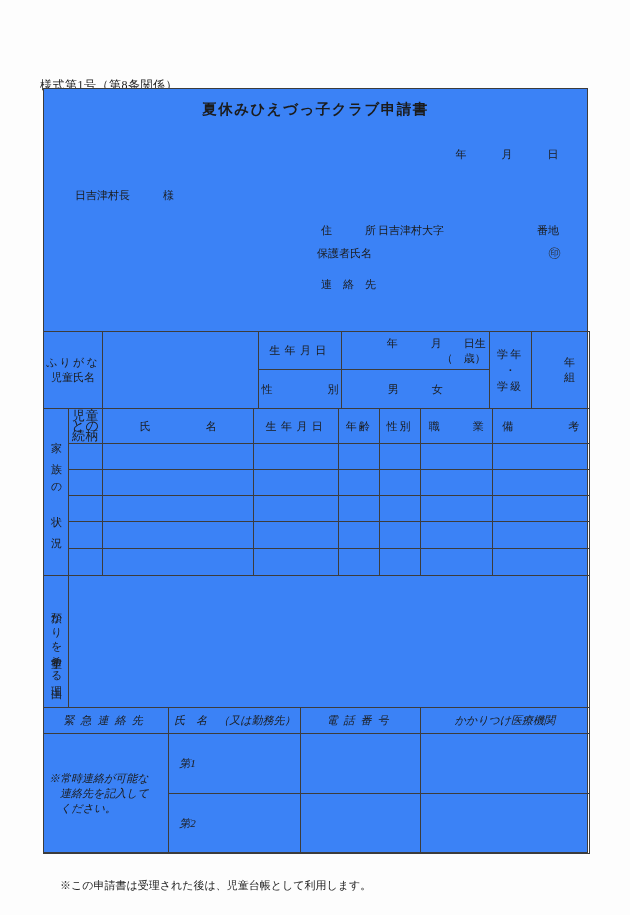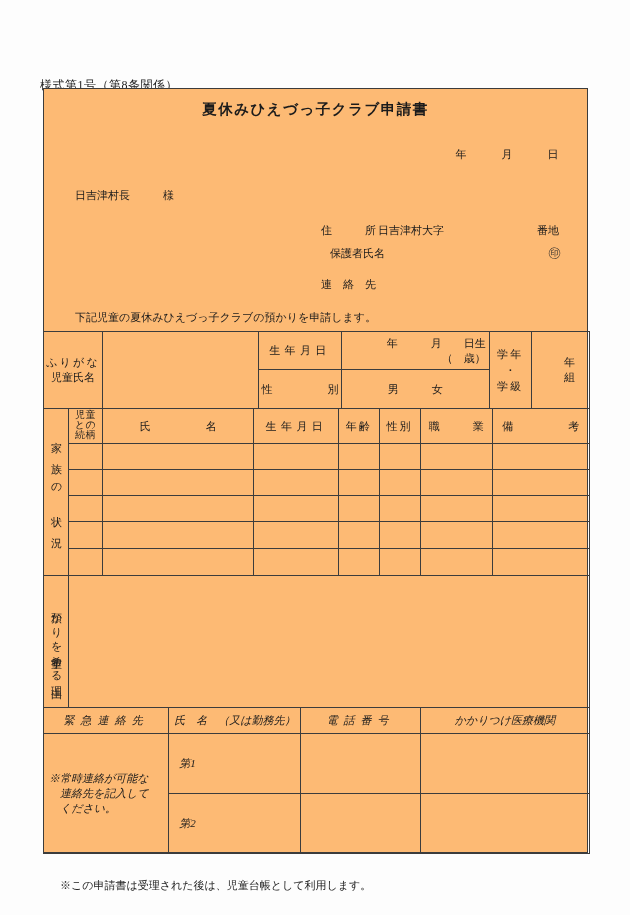--- a/index.html
+++ b/index.html
@@ -5,48 +5,48 @@
   html,body{margin:0;padding:0;background:#ffffff;}
   .page{
     position:relative; width:630px; height:915px; background:#fdfdfd;
     font-family:"Liberation Serif","DejaVu Serif",serif;
     color:#1b1b1b; font-size:11px; overflow:hidden;
   }
   .abs{position:absolute;}
   .form-no{left:40px; top:53px; font-size:12px; letter-spacing:0.5px;margin-top:24px;}
   .sheet{
     left:43px; top:88px; width:545px; height:765px;
-    border:1px solid #3c3c3c; box-sizing:border-box; background:#fdba74;
+    border:1px solid #3c3c3c; box-sizing:border-box; background:#3b82f6;
   }
   .title{left:0; right:0; top:11px; text-align:center; font-size:14.5px;
          font-weight:bold; letter-spacing:1.5px;}
   .date-line{top:58px; right:28px; letter-spacing:0.5px;}
   .addressee{left:31px; top:99px;}
   .addr-line{left:277px; right:28px; top:134px; display:flex; align-items:baseline;}
   .addr-line .val{margin-left:2px;}
   .addr-line .suffix{margin-left:auto;}
-  .guardian-line{left:286px; right:26px; top:155px; display:flex; align-items:center;}
+  .guardian-line{left:273px; right:26px; top:155px; display:flex; align-items:center;}
   .guardian-line .seal{margin-left:auto; font-size:13px; color:#2a2a2a;}
   .contact-line{left:277px; top:188px;}
   .declaration{left:31px; top:221px;}
   .footer-note{left:60px; top:878px;}
 
   table{border-collapse:collapse; table-layout:fixed; position:absolute; left:-1px; width:547px;}
   td,th{border:1px solid #3c3c3c; font-weight:normal; font-size:11px; color:#1b1b1b;
         padding:0; text-align:center; vertical-align:middle; overflow:hidden;
         font-family:"Liberation Serif","DejaVu Serif",serif;}
   .secA{top:242px;} .secB{top:319px;} .secC{top:486px;} .secD{top:618px;font-style:italic;}
 
   .ls02{letter-spacing:0.2em;} .ls04{letter-spacing:0.4em;} .ls05{letter-spacing:0.55em;}
   .stack{display:flex; flex-direction:column; justify-content:space-around; height:100%;align-items:center;}
   .right-col{display:flex; flex-direction:column; justify-content:space-around;
              align-items:flex-end; height:100%; padding-right:14px; box-sizing:border-box;}
   .dob-val{text-align:right; padding-right:3px; line-height:15px;}
   .grade-stack{line-height:16px;}
-  .small-3line{font-size:10px; line-height:10px; letter-spacing:0.05em;font-family:Liberation Mono, monospace;}
+  .small-3line{font-size:13px; line-height:10px; letter-spacing:0.05em;}
   .vert{writing-mode:vertical-rl; margin:0 auto; white-space:nowrap;}
   .vert-family{letter-spacing:1.9em;}
   .vert-reason{letter-spacing:0.12em;}
   .note{text-align:left; padding-left:5px; line-height:15px;}
   .note .ind{padding-left:11px;}
   .rank-cell{text-align:left; padding-left:10px;}
 </style>
 </head>
 <body>
 
@@ -68,21 +68,20 @@
       <span class="suffix">番地</span>
     </div>
 
     <div class="abs guardian-line">
       <span>保護者氏名</span>
       <span class="seal">㊞</span>
     </div>
 
     <div class="abs contact-line">連　絡　先</div>
 
-    <div class="abs declaration">下記児童の夏休みひえづっ子クラブの預かりを申請します。</div>
 
     <table class="secA">
       <colgroup>
           <col style="width:59px">
           <col style="width:156px">
           <col style="width:82px">
           <col style="width:148px">
           <col style="width:42px">
           <col style="width:58px">
         </colgroup>

